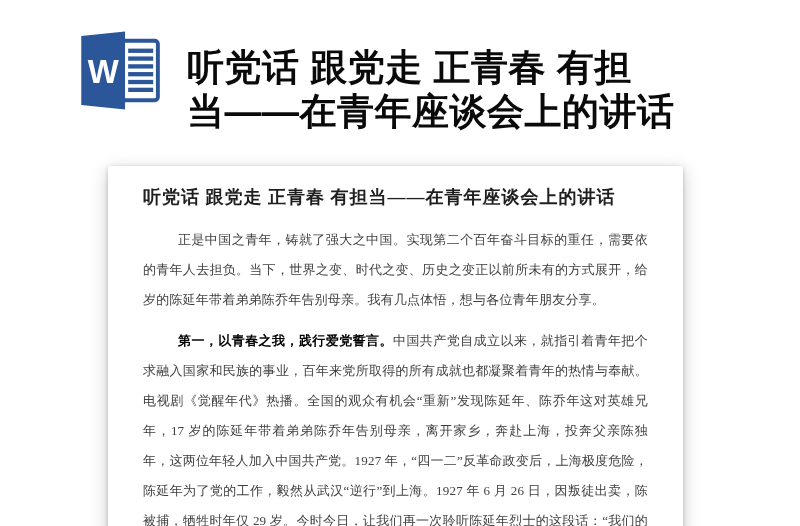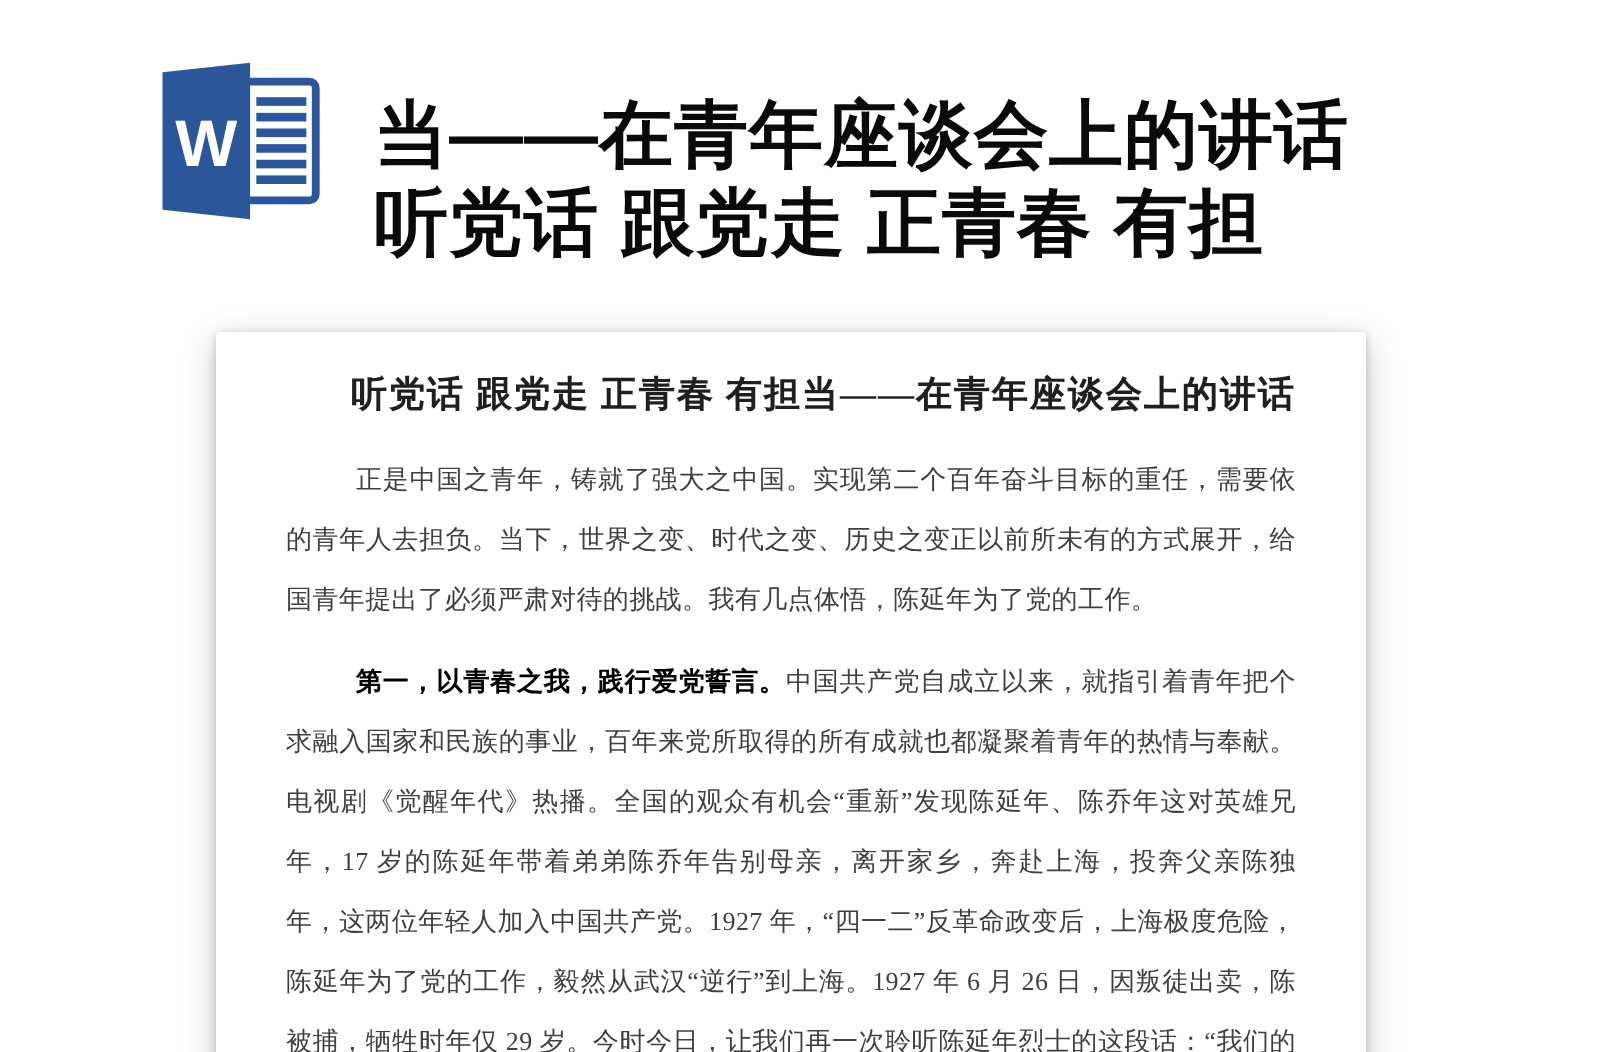--- a/index.html
+++ b/index.html
@@ -46,21 +46,21 @@
     box-sizing: border-box;
     padding: 0 35px;
     background: #ffffff;
     border-radius: 2px;
     box-shadow: 0 1px 4px rgba(0,0,0,0.20), 0 5px 18px rgba(0,0,0,0.22);
   }
 
   .doc-title {
     margin-top: 19px;
     height: 24px;
-    text-align: right;
+    text-align: left;
     font-family: "Liberation Serif", "DejaVu Serif", serif;
     font-size: 18px;
     font-weight: 700;
     color: #1f1f1f;
     letter-spacing: 1px;
     white-space: nowrap;
   }
 
   .doc-lines {
     margin-top: 16px;
@@ -99,31 +99,31 @@
       <rect x="68" y="72" width="32" height="5.5" fill="#2b579a"></rect>
     </g>
 
     <g>
       <polygon points="8,6 64,0 64,100 8,94" fill="#2b579a"></polygon>
       <text x="36" y="66" text-anchor="middle" font-family="Liberation Sans, sans-serif" font-size="42" font-weight="bold" fill="#ffffff">W</text>
     </g>
   </svg>
 
   <h1 class="header-title">
+    <div class="t-line">听党话 跟党走 正青春 有担</div>
     <div class="t-line">当——在青年座谈会上的讲话</div>
-    <div class="t-line">听党话 跟党走 正青春 有担</div>
   </h1>
 </div>
 
 <div class="paper">
   <div class="doc-title">听党话 跟党走 正青春 有担当——在青年座谈会上的讲话</div>
   <div class="doc-lines">
       <div class="doc-line para-start"><span>正是中国之青年，铸就了强大之中国。实现第二个百年奋斗目标的重任，需要依靠这一代</span></div>
       <div class="doc-line"><span>的青年人去担负。当下，世界之变、时代之变、历史之变正以前所未有的方式展开，给当代中</span></div>
-      <div class="doc-line para-end"><span>国青年提出了必须严肃对待的挑战。我有几点体悟，陈延年为了党的工作。</span></div>
+      <div class="doc-line para-end"><span>岁的陈延年带着弟弟陈乔年告别母亲。我有几点体悟，想与各位青年朋友分享。</span></div>
       <div class="doc-line para-start para-gap"><b>第一，以青春之我，践行爱党誓言。</b><span>中国共产党自成立以来，就指引着青年把个人理想追</span></div>
       <div class="doc-line"><span>求融入国家和民族的事业，百年来党所取得的所有成就也都凝聚着青年的热情与奉献。去年，</span></div>
       <div class="doc-line"><span>电视剧《觉醒年代》热播。全国的观众有机会“重新”发现陈延年、陈乔年这对英雄兄弟。1915</span></div>
       <div class="doc-line"><span>年，17 岁的陈延年带着弟弟陈乔年告别母亲，离开家乡，奔赴上海，投奔父亲陈独秀。1922</span></div>
       <div class="doc-line"><span>年，这两位年轻人加入中国共产党。1927 年，“四一二”反革命政变后，上海极度危险，但</span></div>
       <div class="doc-line"><span>陈延年为了党的工作，毅然从武汉“逆行”到上海。1927 年 6 月 26 日，因叛徒出卖，陈延年</span></div>
       <div class="doc-line"><span>被捕，牺牲时年仅 29 岁。今时今日，让我们再一次聆听陈延年烈士的这段话：“我们的党不</span></div>
     </div>
 </div>
 

